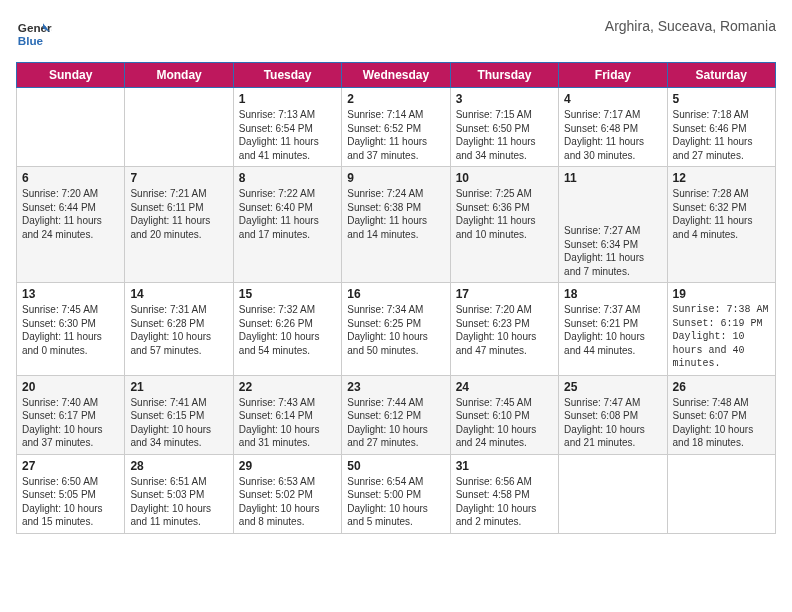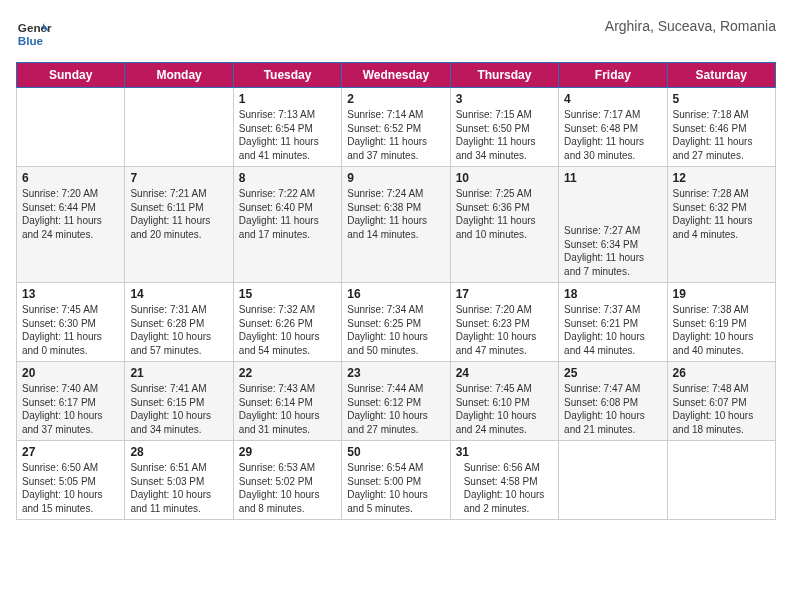--- a/index.html
+++ b/index.html
@@ -221,21 +221,21 @@
 Daylight: 10 hours and 47 minutes.</div>
         </td>
         <td>
           <div class="day-num">18</div>
           <div class="day-info" style="white-space: pre-line;">Sunrise: 7:37 AM
 Sunset: 6:21 PM
 Daylight: 10 hours and 44 minutes.</div>
         </td>
         <td>
           <div class="day-num">19</div>
-          <div class="day-info" style="white-space: pre-line;">Sunrise: 7:38 AM
+          <div class="day-info" style="white-space: pre-line; font-family: Liberation Mono, monospace;">Sunrise: 7:38 AM
 Sunset: 6:19 PM
 Daylight: 10 hours and 40 minutes.</div>
         </td>
       </tr>
       <tr>
         <td>
           <div class="day-num">20</div>
           <div class="day-info" style="white-space: pre-line;">Sunrise: 7:40 AM
 Sunset: 6:17 PM
 Daylight: 10 hours and 37 minutes.</div>
@@ -297,21 +297,21 @@
 Daylight: 10 hours and 8 minutes.</div>
         </td>
         <td>
           <div class="day-num">50</div>
           <div class="day-info" style="white-space: pre-line;">Sunrise: 6:54 AM
 Sunset: 5:00 PM
 Daylight: 10 hours and 5 minutes.</div>
         </td>
         <td>
           <div class="day-num">31</div>
-          <div class="day-info" style="white-space: pre-line; margin-left: 8px;">Sunrise: 6:56 AM
+          <div class="day-info" style="white-space: pre-line;">Sunrise: 6:56 AM
 Sunset: 4:58 PM
 Daylight: 10 hours and 2 minutes.</div>
         </td>
         <td class="empty"></td>
         <td class="empty"></td>
       </tr>
     </tbody>
 </table>
 
 </body></html>

